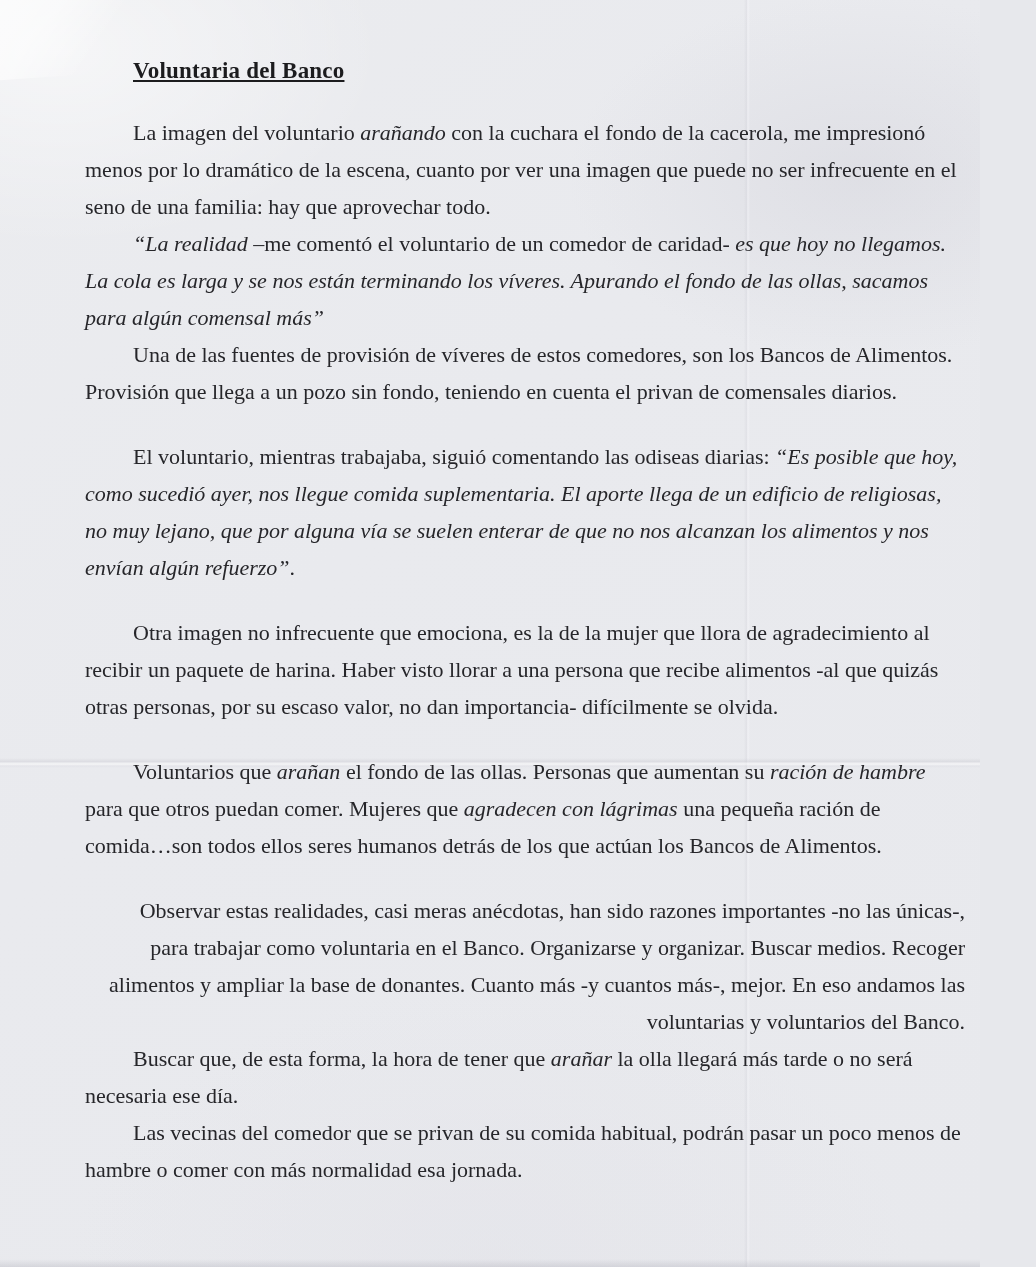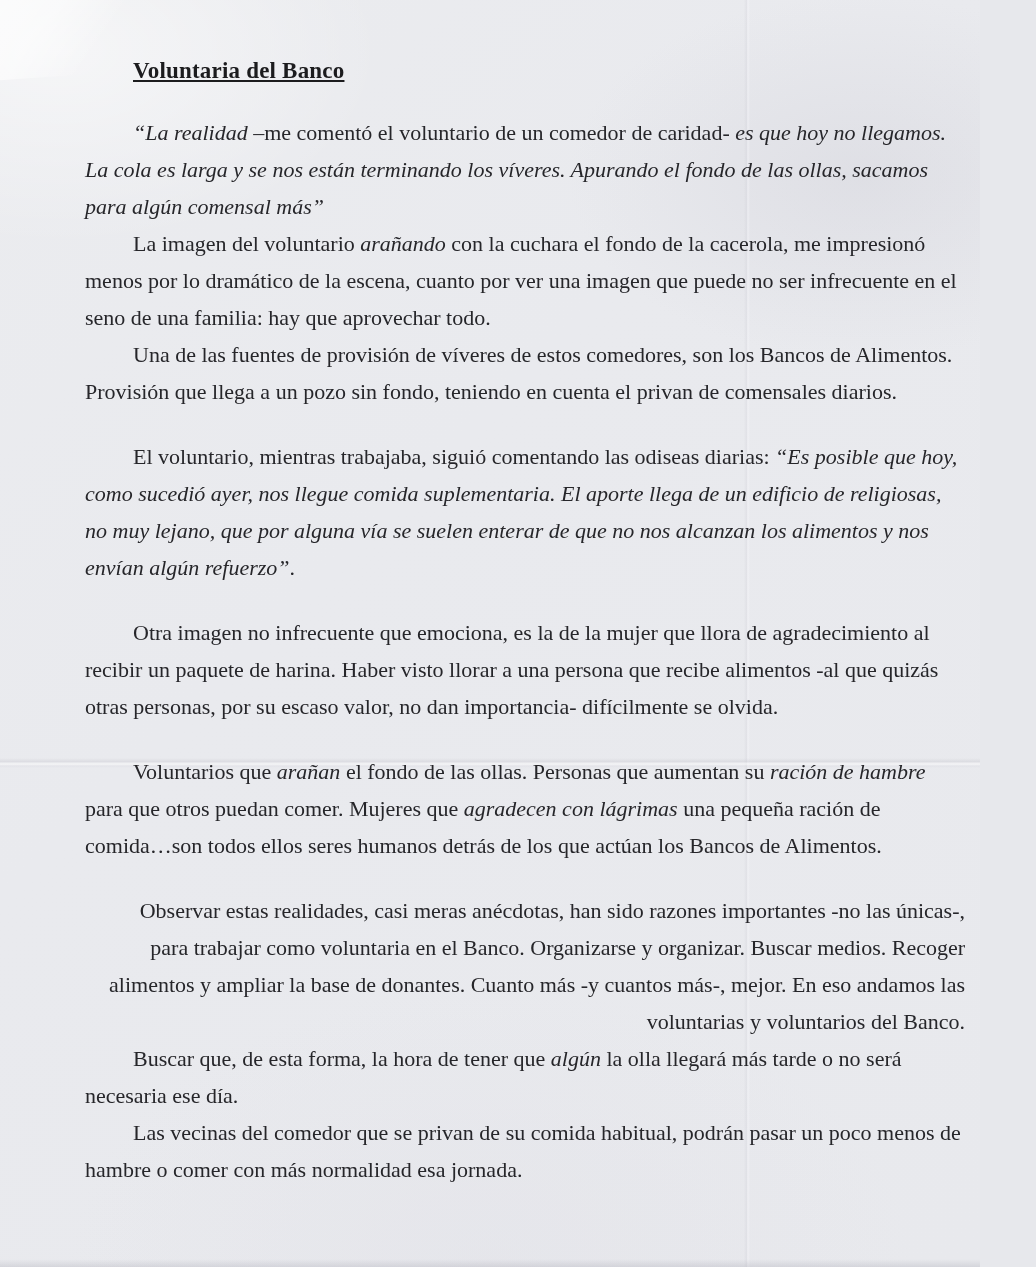--- a/index.html
+++ b/index.html
@@ -95,24 +95,24 @@
 
 <div class="scan-page">
   <div class="corner-fold"></div>
   <div class="crease-v"></div>
   <div class="crease-h"></div>
   <div class="edge-shadow-bottom"></div>
 
   <div class="doc-content">
     <h1 class="doc-title">Voluntaria del Banco</h1>
     <div class="doc-body" id="doc-body">
+        <p style="color: rgb(38, 38, 42);"><span>La imagen del voluntario </span><span class="it">arañando</span><span> con la cuchara el fondo de la cacerola, me impresionó menos por lo dramático de la escena, cuanto por ver una imagen que puede no ser infrecuente en el seno de una familia: hay que aprovechar todo.</span></p>
         <p style="color: rgb(38, 38, 42);"><span class="it">“La realidad </span><span>–me comentó el voluntario de un comedor de caridad- </span><span class="it">es que hoy no llegamos. La cola es larga y se nos están terminando los víveres. Apurando el fondo de las ollas, sacamos para algún comensal más”</span></p>
-        <p style="color: rgb(38, 38, 42);"><span>La imagen del voluntario </span><span class="it">arañando</span><span> con la cuchara el fondo de la cacerola, me impresionó menos por lo dramático de la escena, cuanto por ver una imagen que puede no ser infrecuente en el seno de una familia: hay que aprovechar todo.</span></p>
         <p style="color: rgb(38, 38, 42);"><span>Una de las fuentes de provisión de víveres de estos comedores, son los Bancos de Alimentos. Provisión que llega a un pozo sin fondo, teniendo en cuenta el privan de comensales diarios.</span></p>
         <p class="gap" style="color: rgb(38, 38, 42);"><span>El voluntario, mientras trabajaba, siguió comentando las odiseas diarias: </span><span class="it">“Es posible que hoy, como sucedió ayer, nos llegue comida suplementaria. El aporte llega de un edificio de religiosas, no muy lejano, que por alguna vía se suelen enterar de que no nos alcanzan los alimentos y nos envían algún refuerzo”</span><span>.</span></p>
         <p class="gap" style="color: rgb(38, 38, 42);"><span>Otra imagen no infrecuente que emociona, es la de la mujer que llora de agradecimiento al recibir un paquete de harina. Haber visto llorar a una persona que recibe alimentos -al que quizás otras personas, por su escaso valor, no dan importancia- difícilmente se olvida.</span></p>
         <p class="gap" style="color: rgb(38, 38, 42);"><span>Voluntarios que </span><span class="it">arañan</span><span> el fondo de las ollas. Personas que aumentan su </span><span class="it">ración de hambre</span><span> para que otros puedan comer. Mujeres que </span><span class="it">agradecen con lágrimas</span><span> una pequeña ración de comida…son todos ellos seres humanos detrás de los que actúan los Bancos de Alimentos.</span></p>
         <p class="gap" style="color: rgb(38, 38, 42); text-align: right;"><span>Observar estas realidades, casi meras anécdotas, han sido razones importantes -no las únicas-, para trabajar como voluntaria en el Banco. Organizarse y organizar. Buscar medios. Recoger alimentos y ampliar la base de donantes. Cuanto más -y cuantos más-, mejor. En eso andamos las voluntarias y voluntarios del Banco.</span></p>
-        <p style="color: rgb(38, 38, 42);"><span>Buscar que, de esta forma, la hora de tener que </span><span class="it">algún</span><span> la olla llegará más tarde o no será necesaria ese día.</span></p>
+        <p style="color: rgb(38, 38, 42);"><span>Buscar que, de esta forma, la hora de tener que </span><span class="it">arañar</span><span> la olla llegará más tarde o no será necesaria ese día.</span></p>
         <p style="color: rgb(38, 38, 42);"><span>Las vecinas del comedor que se privan de su comida habitual, podrán pasar un poco menos de hambre o comer con más normalidad esa jornada.</span></p>
       </div>
   </div>
 </div>
 
 </body></html>

